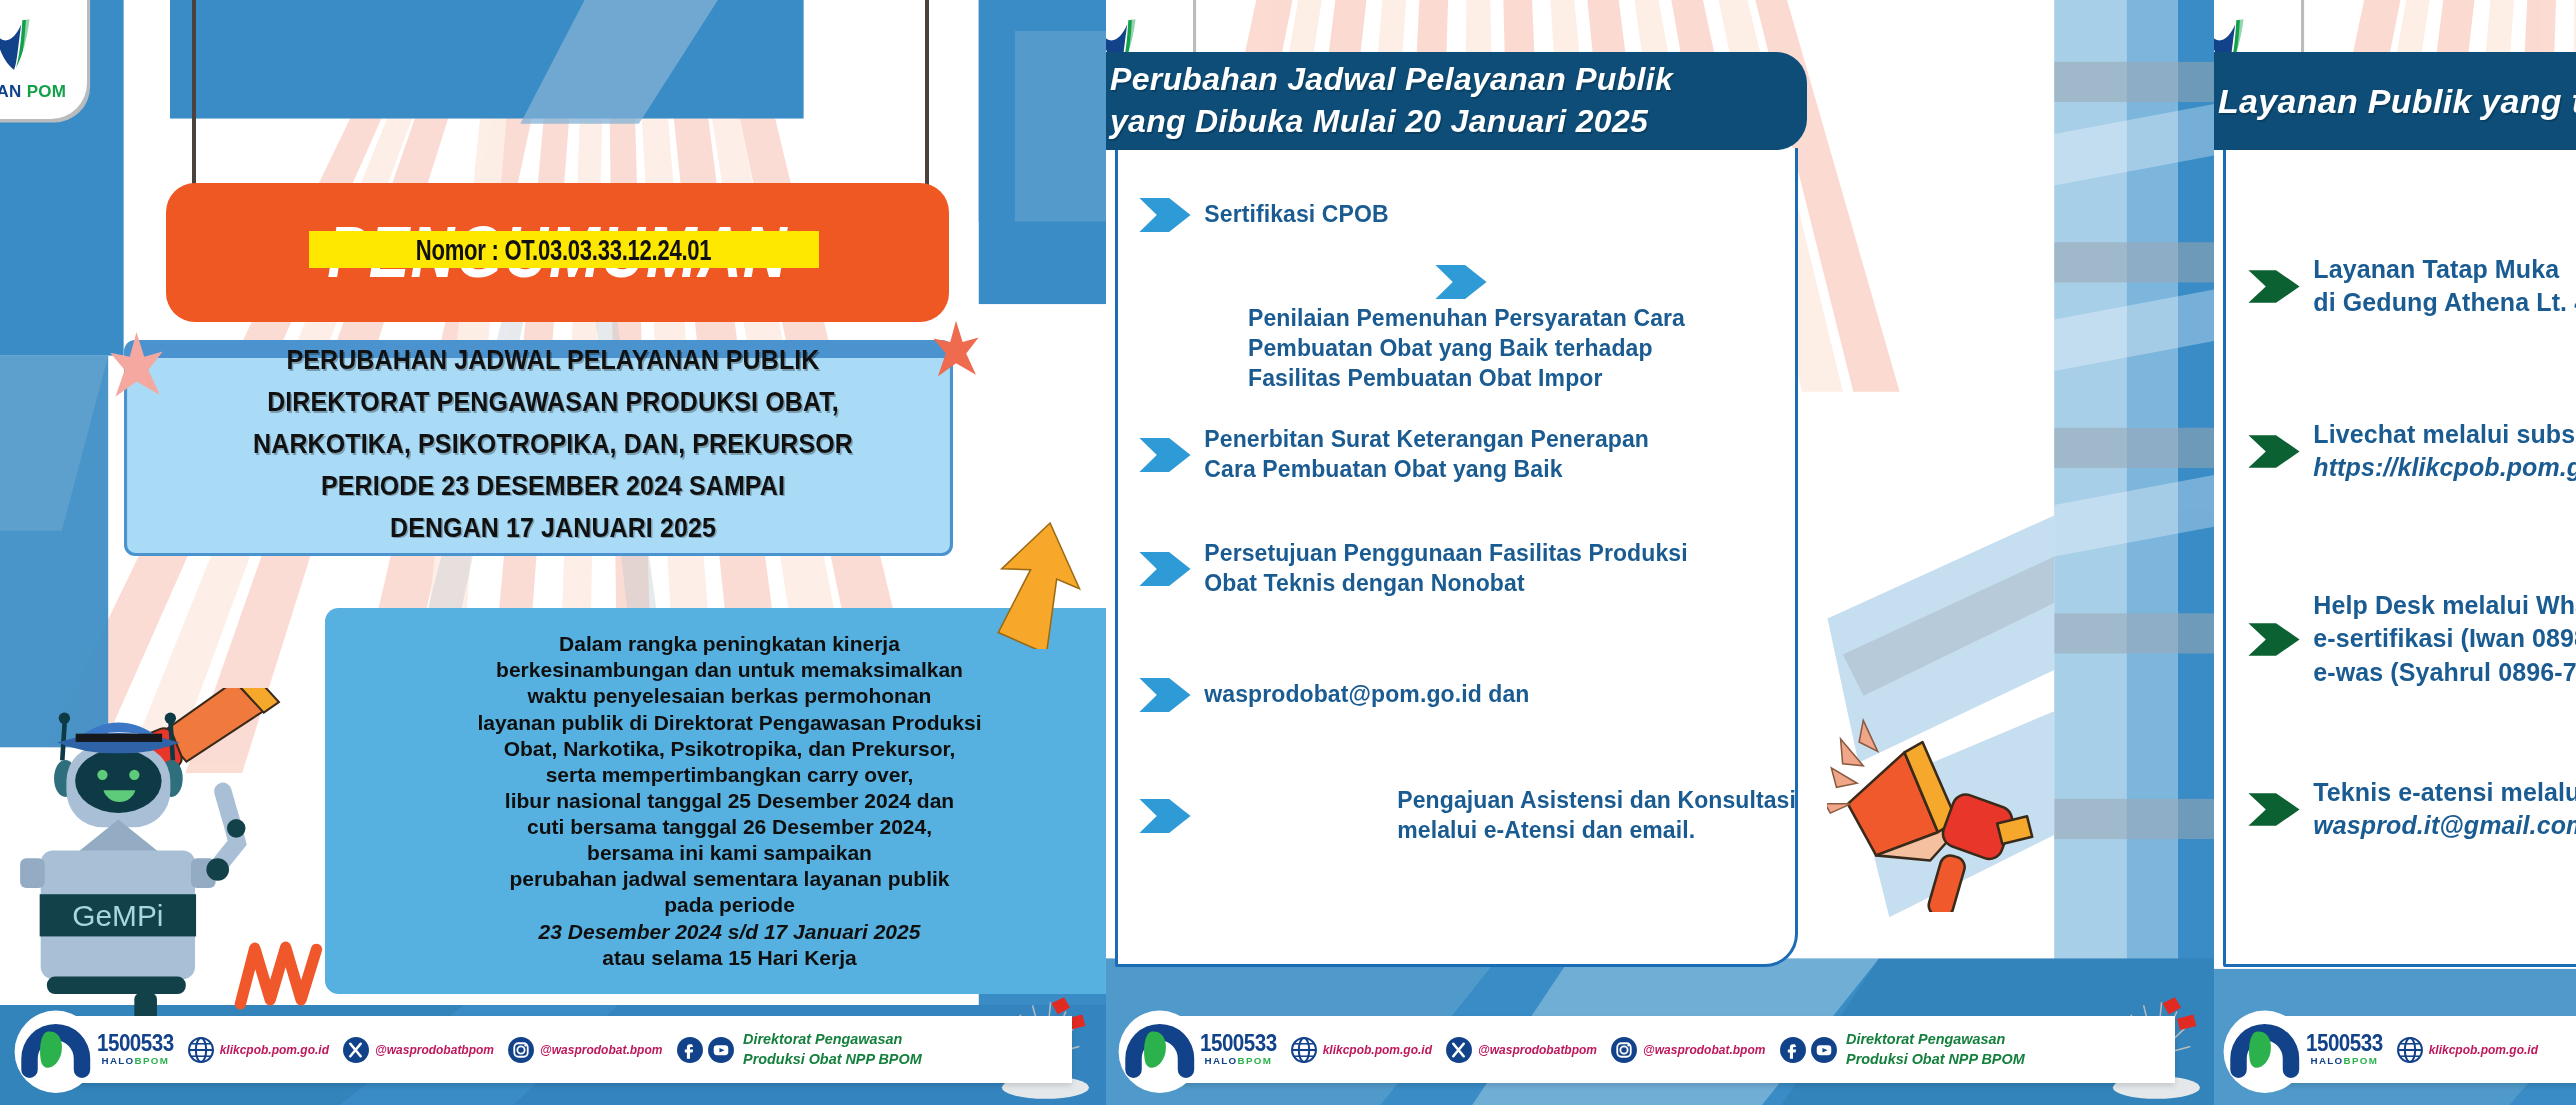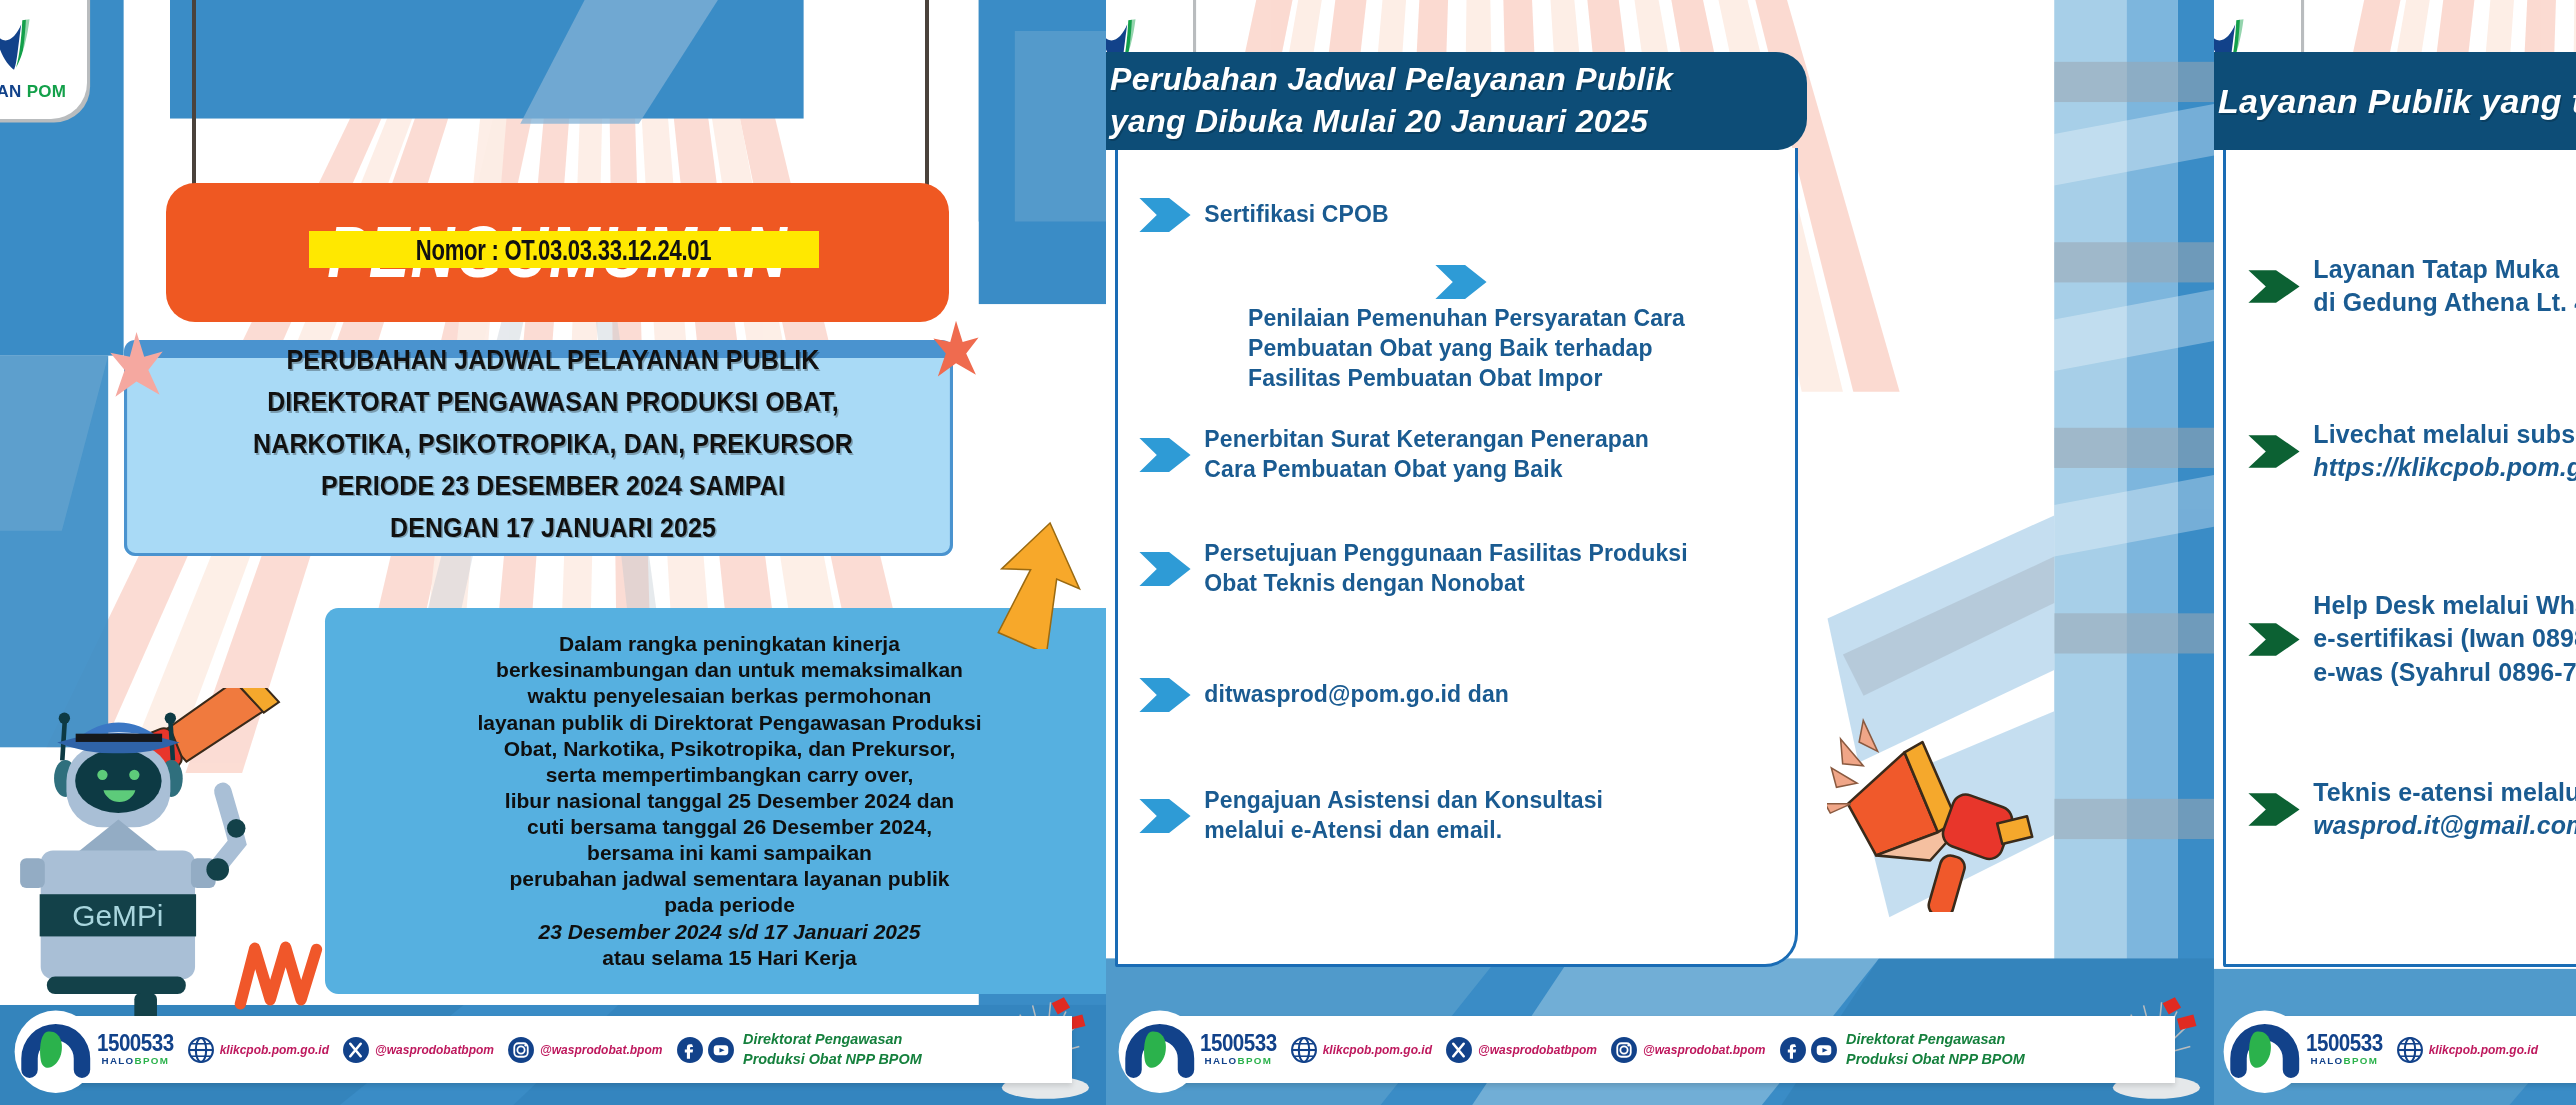--- a/index.html
+++ b/index.html
@@ -532,25 +532,25 @@
           <div>Persetujuan Penggunaan Fasilitas Produksi</div>
           <div>Obat Teknis dengan Nonobat</div>
         </div>
       </div>
 
       <div class="bullet" style="height:138px;">
         <svg class="arw" width="57" height="44" viewBox="0 0 110 86">
           <polygon points="4,10 62,10 104,43 62,76 4,76 38,43" fill="#2e9bd6"></polygon>
         </svg>
         <div class="btxt">
-          <div>ditwasprod@pom.go.id dan</div>
-        </div>
-      </div>
-
-      <div class="bullet" style="height:103px;">
+          <div>wasprodobat@pom.go.id dan</div>
+        </div>
+      </div>
+
+      <div class="bullet" style="height:103px;justify-content:space-between;">
         <svg class="arw" width="57" height="44" viewBox="0 0 110 86">
           <polygon points="4,10 62,10 104,43 62,76 4,76 38,43" fill="#2e9bd6"></polygon>
         </svg>
         <div class="btxt">
           <div>Pengajuan Asistensi dan Konsultasi</div>
           <div>melalui e-Atensi dan email.</div>
         </div>
       </div>
     </div>
 

